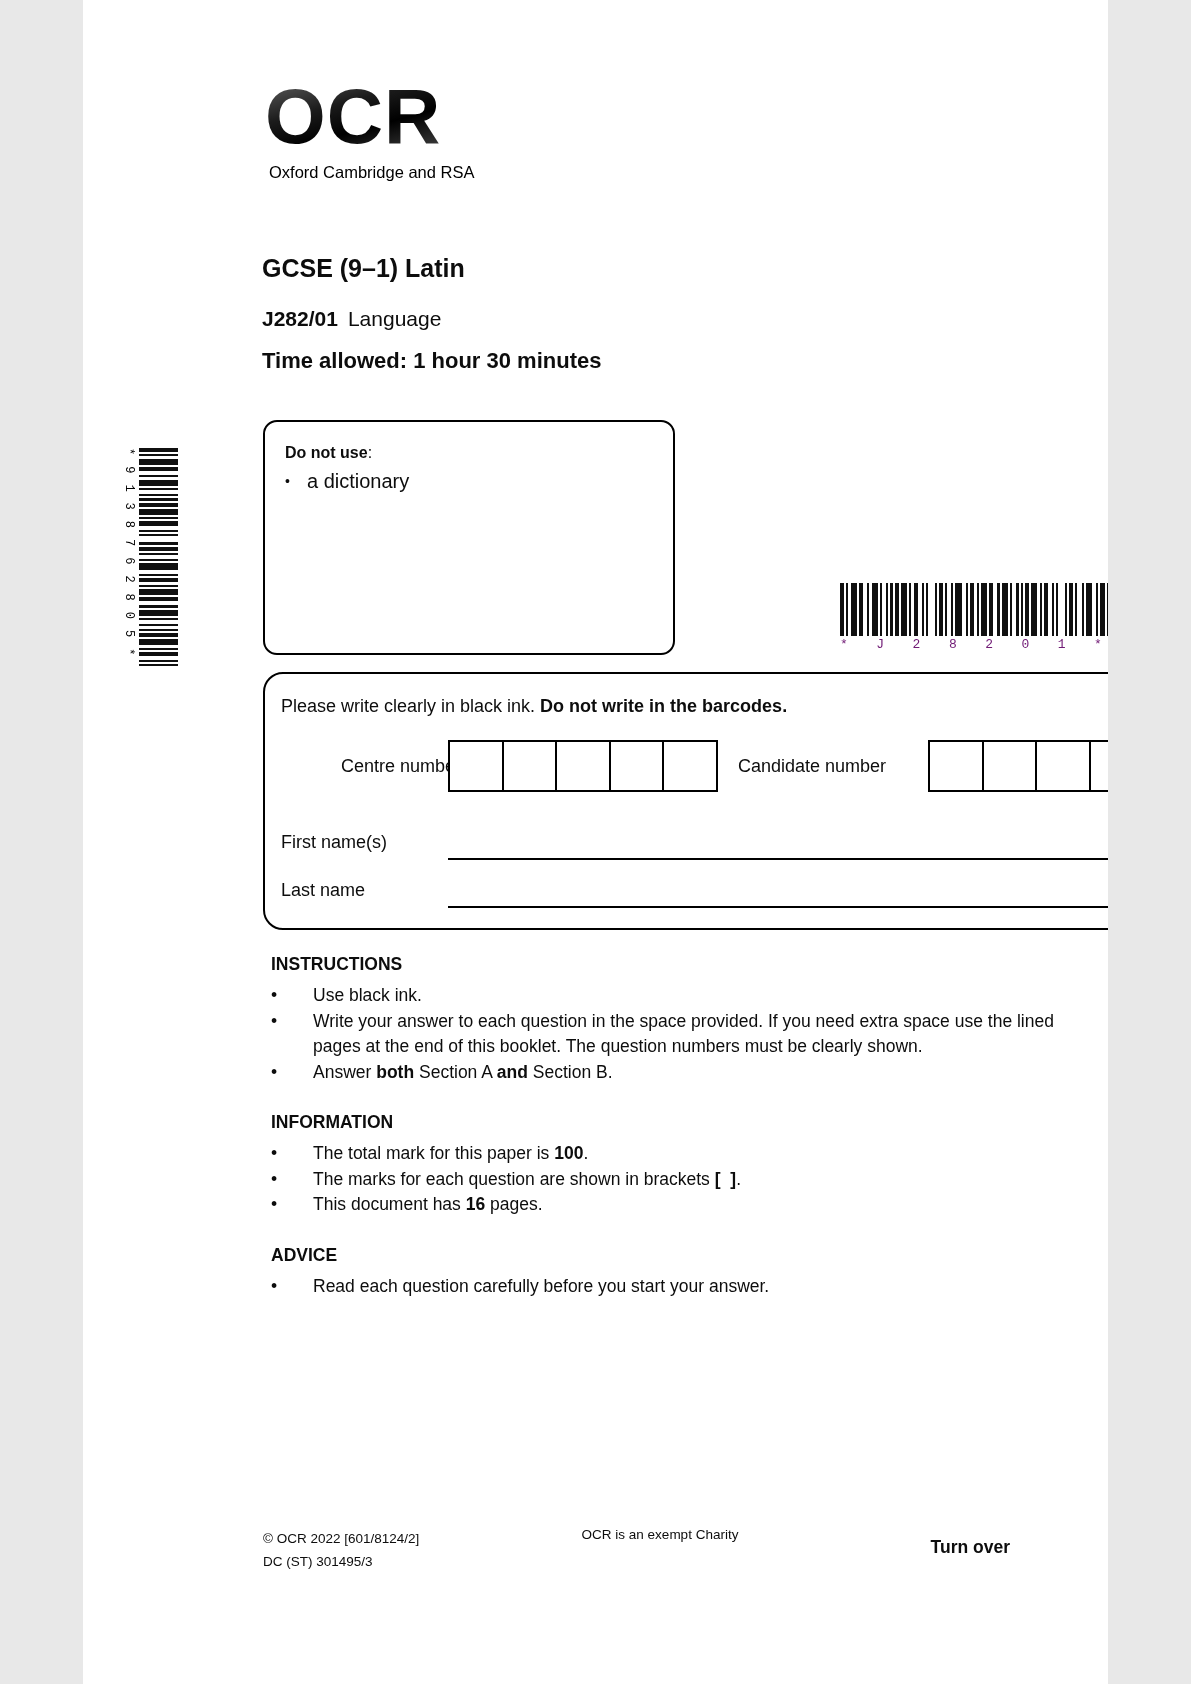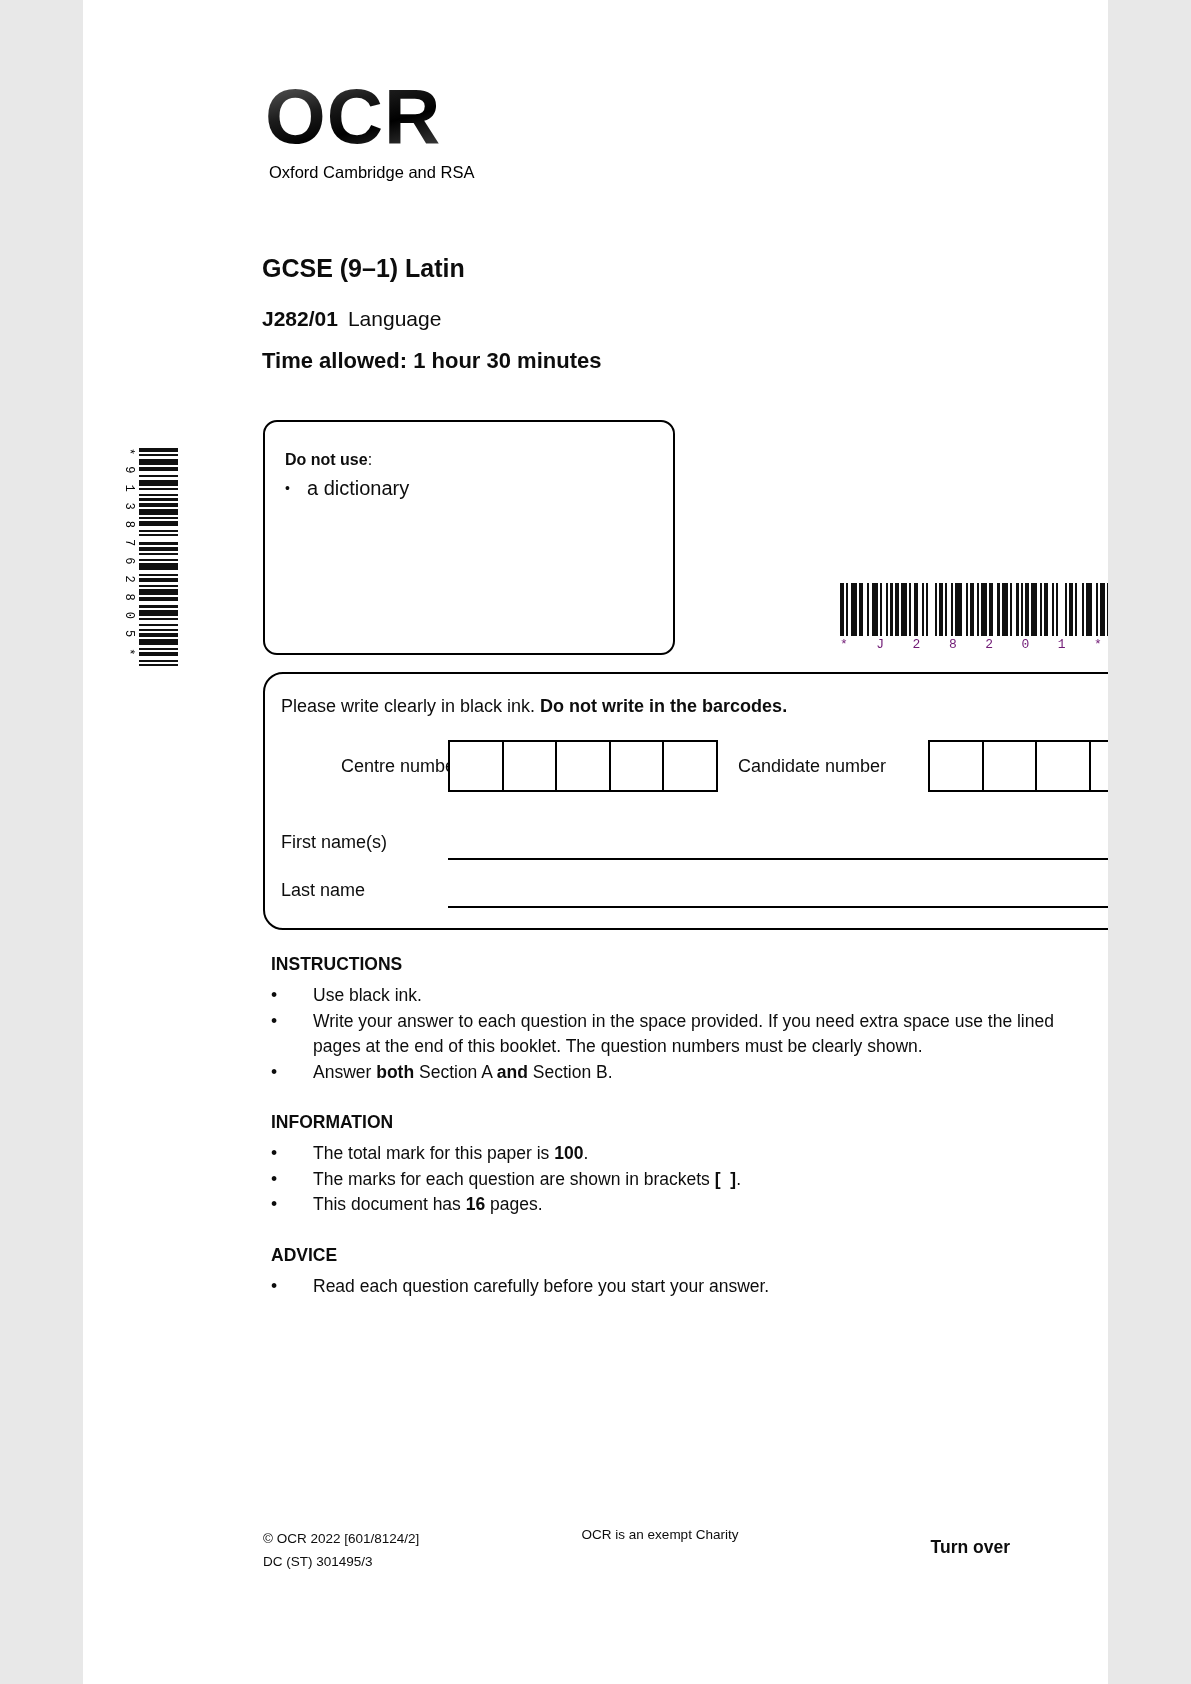--- a/index.html
+++ b/index.html
@@ -28,21 +28,21 @@
   .doc-title{left:179px;top:197px;font-size:33px;font-weight:bold;letter-spacing:-0.3px;}
   .doc-qualification{left:179px;top:254px;font-size:25px;font-weight:bold;}
   .doc-paper{left:179px;top:307px;font-size:21px;}
   .doc-paper .code{font-weight:bold;margin-right:10px;}
   .doc-time{left:179px;top:348px;font-size:22px;font-weight:bold;}
 
   
   .dnu-box{
     left:180px;top:420px;width:412px;height:235px;
     border:2.5px solid #000;border-radius:14px;box-sizing:border-box;
-    padding:29px 20px;
+    padding:22px 20px;
   }
   .dnu-heading{font-size:16px;}
   .dnu-bullets .bullet-row{margin-top:7px;}
   .dnu-bullets .dot{width:22px;font-size:14px;}
   .dnu-bullets .btext{font-size:20px;}
 
   
   .vbar-bars{left:56px;top:448px;width:39px;height:224px;}
   .vbar-label{
     left:53px;top:448px;width:226px;height:14px;

